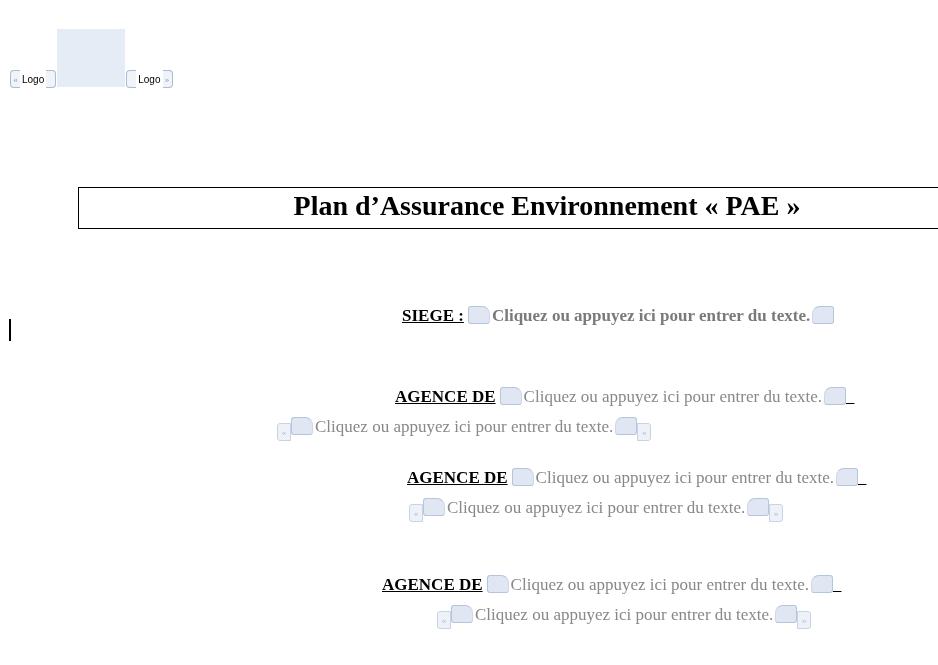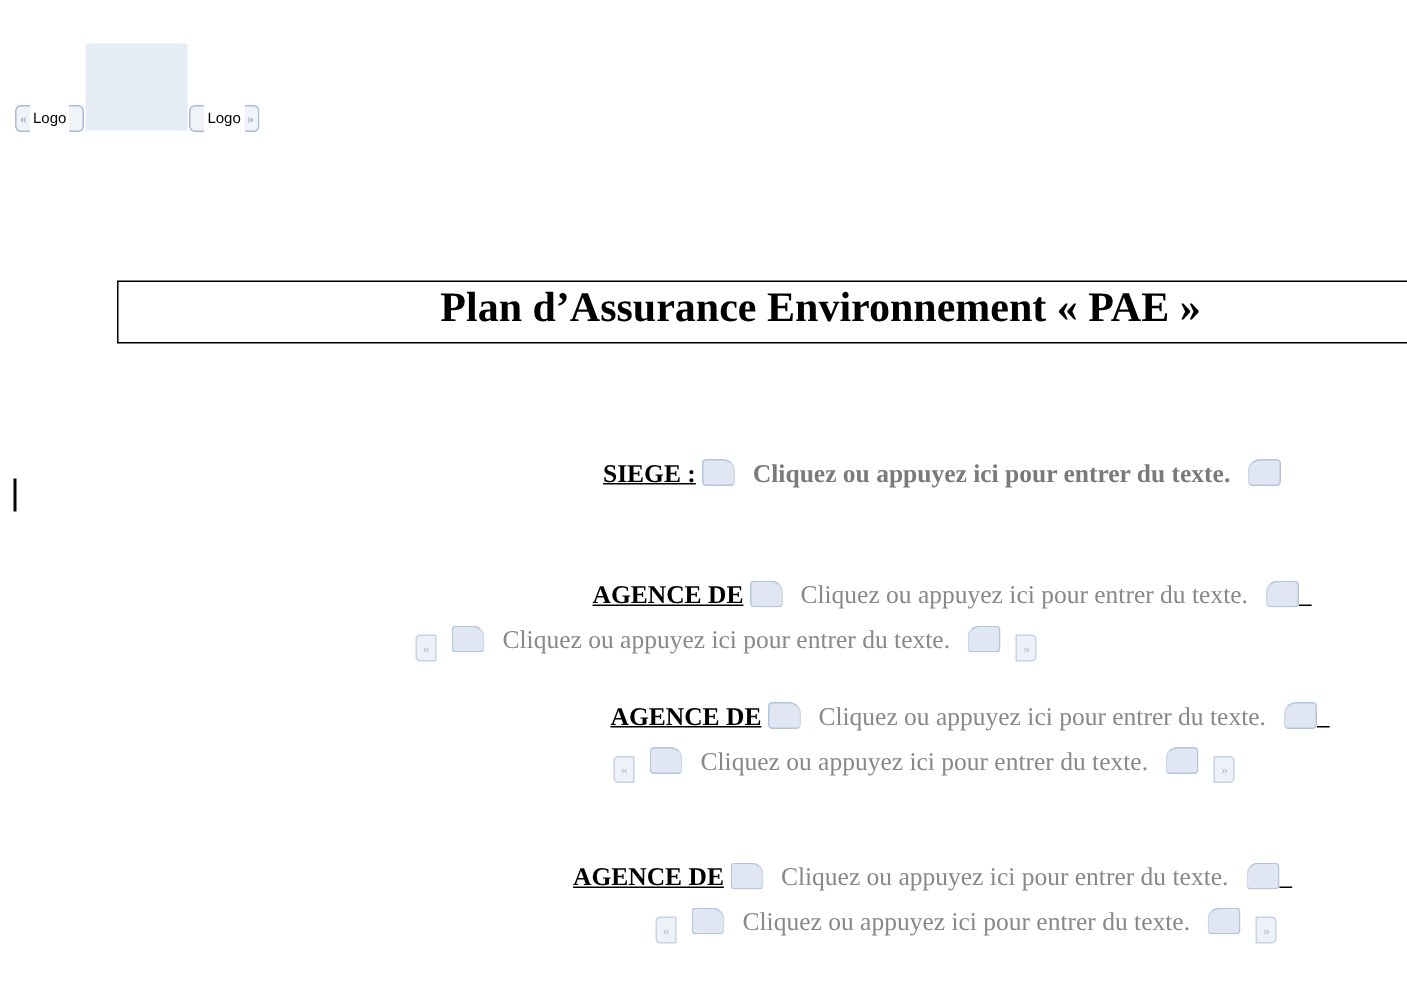--- a/index.html
+++ b/index.html
@@ -79,21 +79,20 @@
     .field-label {
       font-weight: bold;
       text-decoration: underline;
       font-size: 17px;
     }
     .cc-wrap {
       display: inline-flex;
       align-items: baseline;
       vertical-align: baseline;
       font-family: "Times New Roman", Times, serif;
-      gap: 10px;
     }
     .cc-cap-l, .cc-cap-r {
       display: inline-block;
       width: 22px;
       height: 18px;
       background: #e0e7f2;
       border: 1px solid #b5c5de;
       position: relative;
       top: 3px;
       font-size: 10px;

